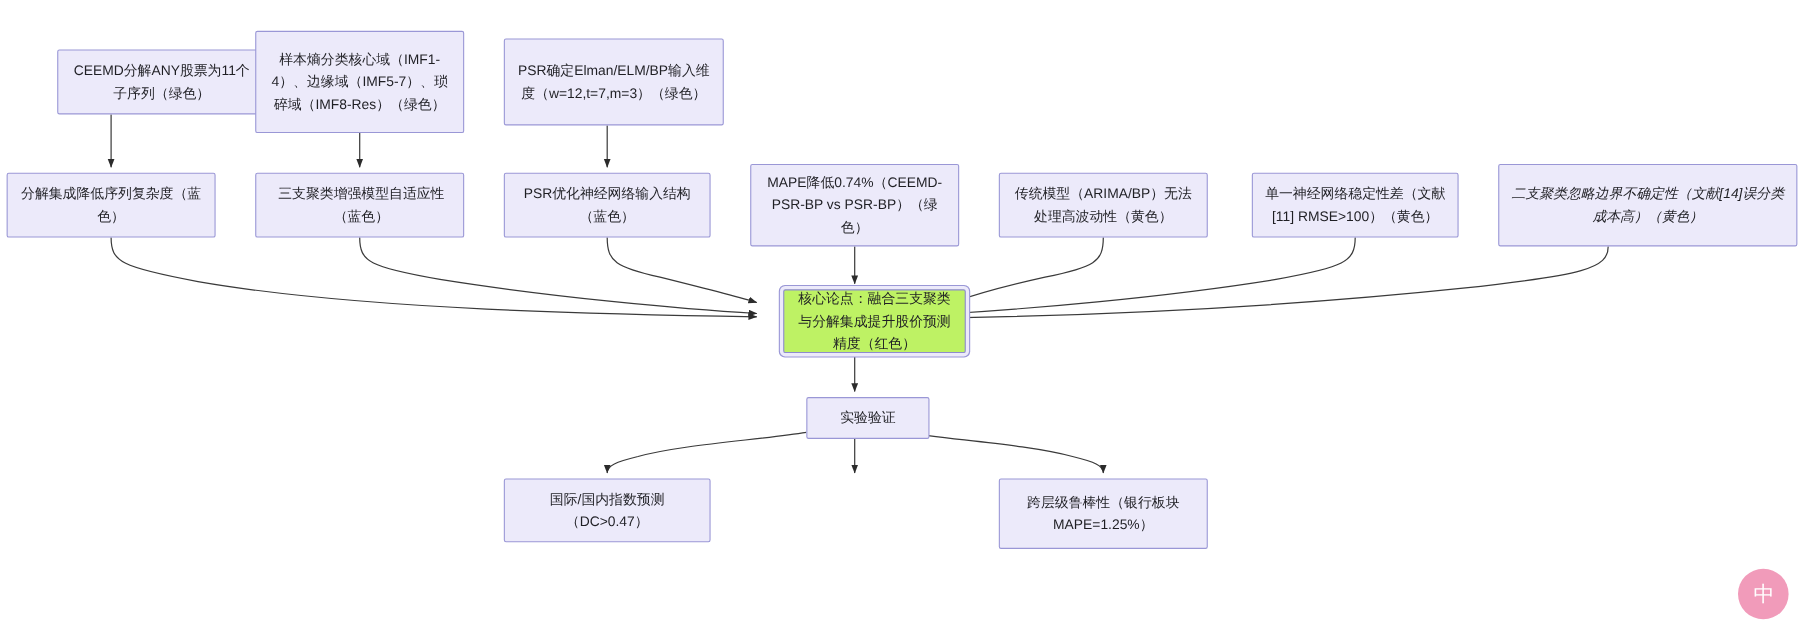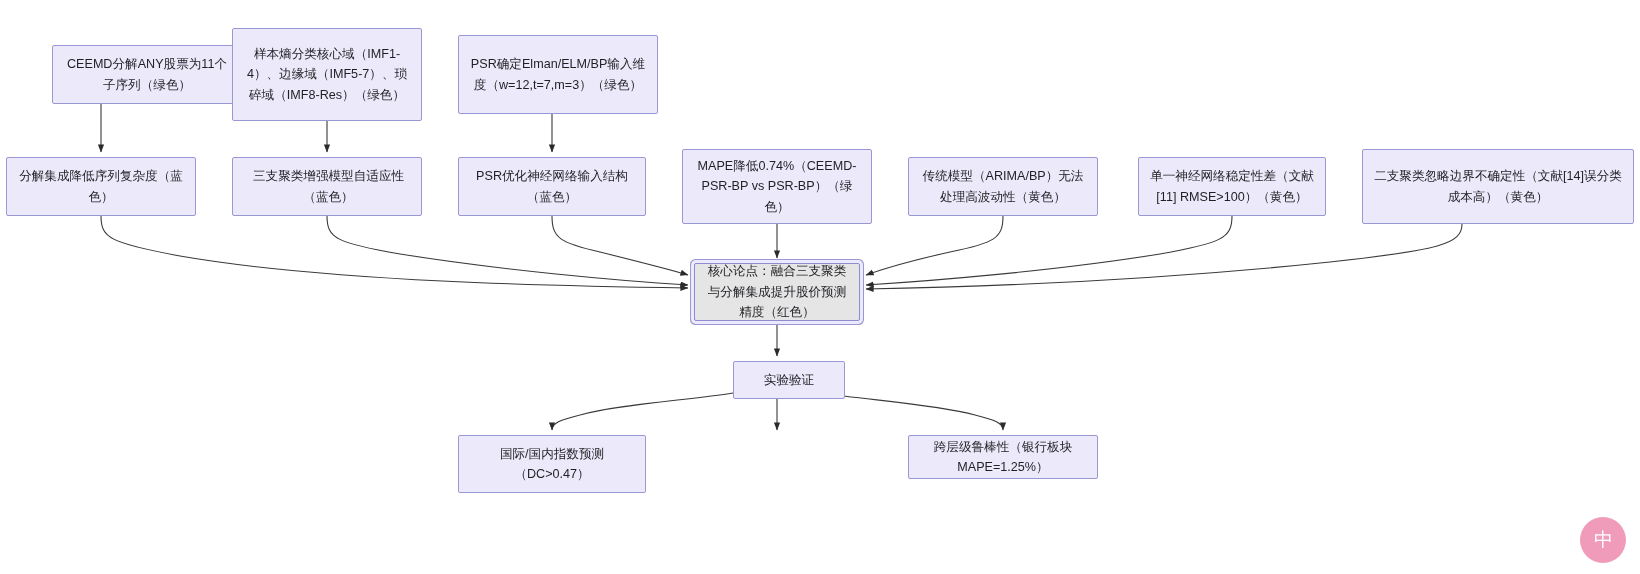--- a/index.html
+++ b/index.html
@@ -39,23 +39,24 @@
     font-size: 12.6px;
     line-height: 1.62;
     padding: 4px 9px;
     z-index: 2;
   }
   .node span {
     display: block;
     width: 100%;
   }
   .node.core {
-    background: #e5e5e5;
+    background: #bef264;
     border: 1px solid #8E8BCE;
     box-shadow: 0 0 0 3px #ECEAFA, 0 0 0 4px #9A97D6;
+    margin-left: 18px;
   }
   .watermark {
     position: absolute;
     width: 46px;
     height: 46px;
     border-radius: 50%;
     background: #F19BBA;
     display: flex;
     align-items: center;
     justify-content: center;
@@ -128,38 +129,38 @@
   </div>
 
   <div class="node" style="left:908px;top:157px;width:190px;height:59px;">
     <span>传统模型（ARIMA/BP）无法处理高波动性（黄色）</span>
   </div>
 
   <div class="node" style="left:1138px;top:157px;width:188px;height:59px;">
     <span>单一神经网络稳定性差（文献[11] RMSE&gt;100）（黄色）</span>
   </div>
 
-  <div class="node" style="left:1362px;top:149px;width:272px;height:75px;">
+  <div class="node" style="left:1362px;top:149px;width:272px;height:75px;font-style:italic;">
     <span>二支聚类忽略边界不确定性（文献[14]误分类成本高）（黄色）</span>
   </div>
 
   <div class="node core" style="left:694px;top:263px;width:166px;height:58px;">
     <span>核心论点：融合三支聚类与分解集成提升股价预测精度（红色）</span>
   </div>
 
   <div class="node" style="left:733px;top:361px;width:112px;height:38px;">
     <span>实验验证</span>
   </div>
 
   <div class="node" style="left:458px;top:435px;width:188px;height:58px;">
     <span>国际/国内指数预测（DC&gt;0.47）</span>
   </div>
 
 
-  <div class="node" style="left:908px;top:435px;width:190px;height:44px;">
+  <div class="node" style="left:908px;top:435px;width:190px;height:64px;">
     <span>跨层级鲁棒性（银行板块MAPE=1.25%）</span>
   </div>
 
   <div class="watermark" style="left:1580px;top:517px;">
     <span>中</span>
   </div>
 
 </div>
 
 </body></html>

